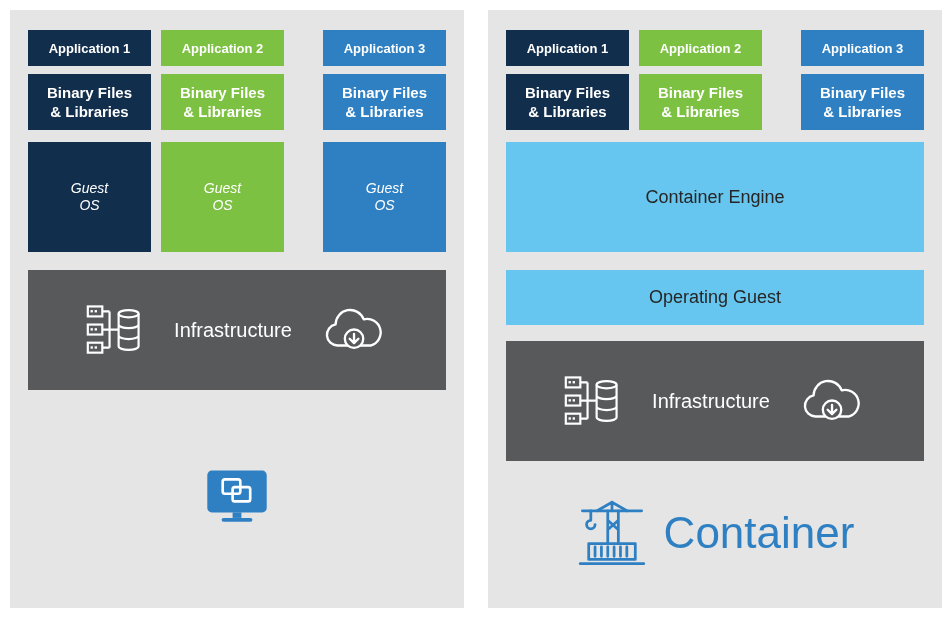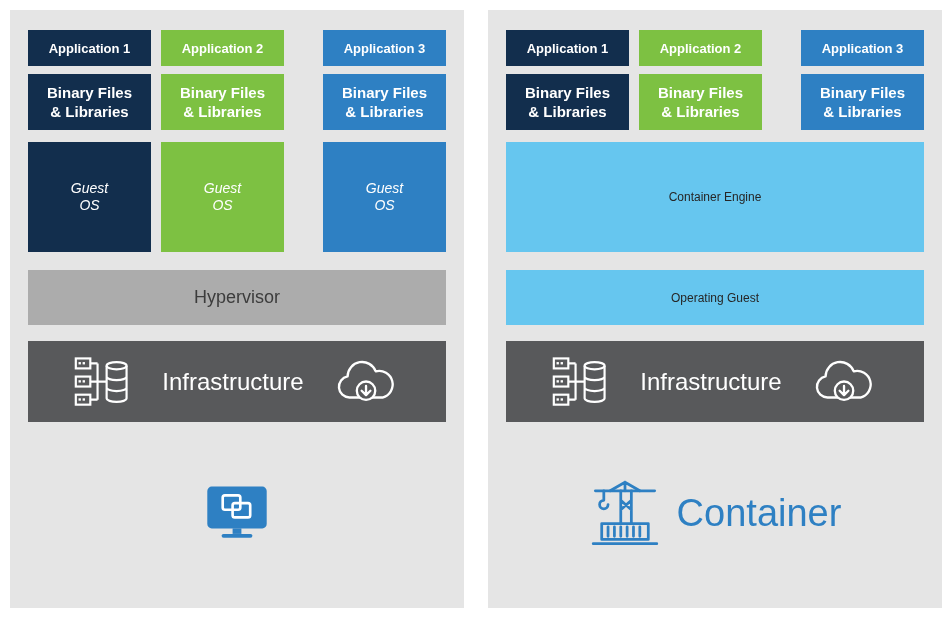--- a/index.html
+++ b/index.html
@@ -16,27 +16,27 @@
   .box{display:flex;align-items:center;justify-content:center;text-align:center;color:#fff;}
   .navy{background:var(--navy);}
   .green{background:var(--green);}
   .blue{background:var(--blue);margin-left:29px;}
   .app{height:36px;font-size:13px;font-weight:bold;}
   .bin{height:56px;font-size:15px;font-weight:bold;line-height:1.3;}
   .guest{height:110px;font-size:14px;line-height:1.25;font-style:italic;}
   .tall{height:110px;}
   .mid{height:55px;}
   .hyper{background:var(--gray);color:#3c3c3c;font-size:18px;}
-  .lblue{background:var(--lightblue);color:#262626;font-size:12px;}
-  .infra{height:81px;background:var(--darkgray);color:#fff;font-size:24px;gap:30px;}
+  .lblue{background:var(--lightblue);color:#262626;font-size:18px;}
+  .infra{height:120px;background:var(--darkgray);color:#fff;font-size:20px;gap:30px;}
   .prewrap{white-space:pre-line;}
   .mb8{margin-bottom:8px;} .mb12{margin-bottom:12px;} .mb16{margin-bottom:16px;} .mb18{margin-bottom:18px;}
   .footer{flex:1;display:flex;align-items:center;justify-content:center;gap:16px;}
   .footer-label{color:var(--label);font-size:27px;line-height:1.18;}
-  .footer-label.big{font-size:38px;}
+  .footer-label.big{font-size:44px;}
   .icon{display:flex;align-items:center;justify-content:center;}
   svg{display:block;}
 </style>
 </head>
 <body>
 
 <div class="canvas">
 
   <section class="panel">
     <div class="row mb8">
@@ -56,21 +56,20 @@
 
     <div class="row mb18">
       <div class="box guest navy prewrap">Guest
 OS</div>
       <div class="box guest green prewrap">Guest
 OS</div>
       <div class="box guest blue prewrap">Guest
 OS</div>
     </div>
 
-    <div class="box mid hyper mb16">Hypervisor</div>
 
     <div class="box infra mb12">
       <span class="icon">
         <svg width="58" height="52" viewBox="0 0 64 56" fill="none" stroke="#ffffff" stroke-width="2.4">
           <rect x="2" y="2" width="16" height="11"></rect>
           <rect x="2" y="22" width="16" height="11"></rect>
           <rect x="2" y="42" width="16" height="11"></rect>
           <g fill="#ffffff" stroke="none">
             <rect x="5" y="6" width="2.6" height="2.6"></rect>
               <rect x="9.5" y="6" width="2.6" height="2.6"></rect>

